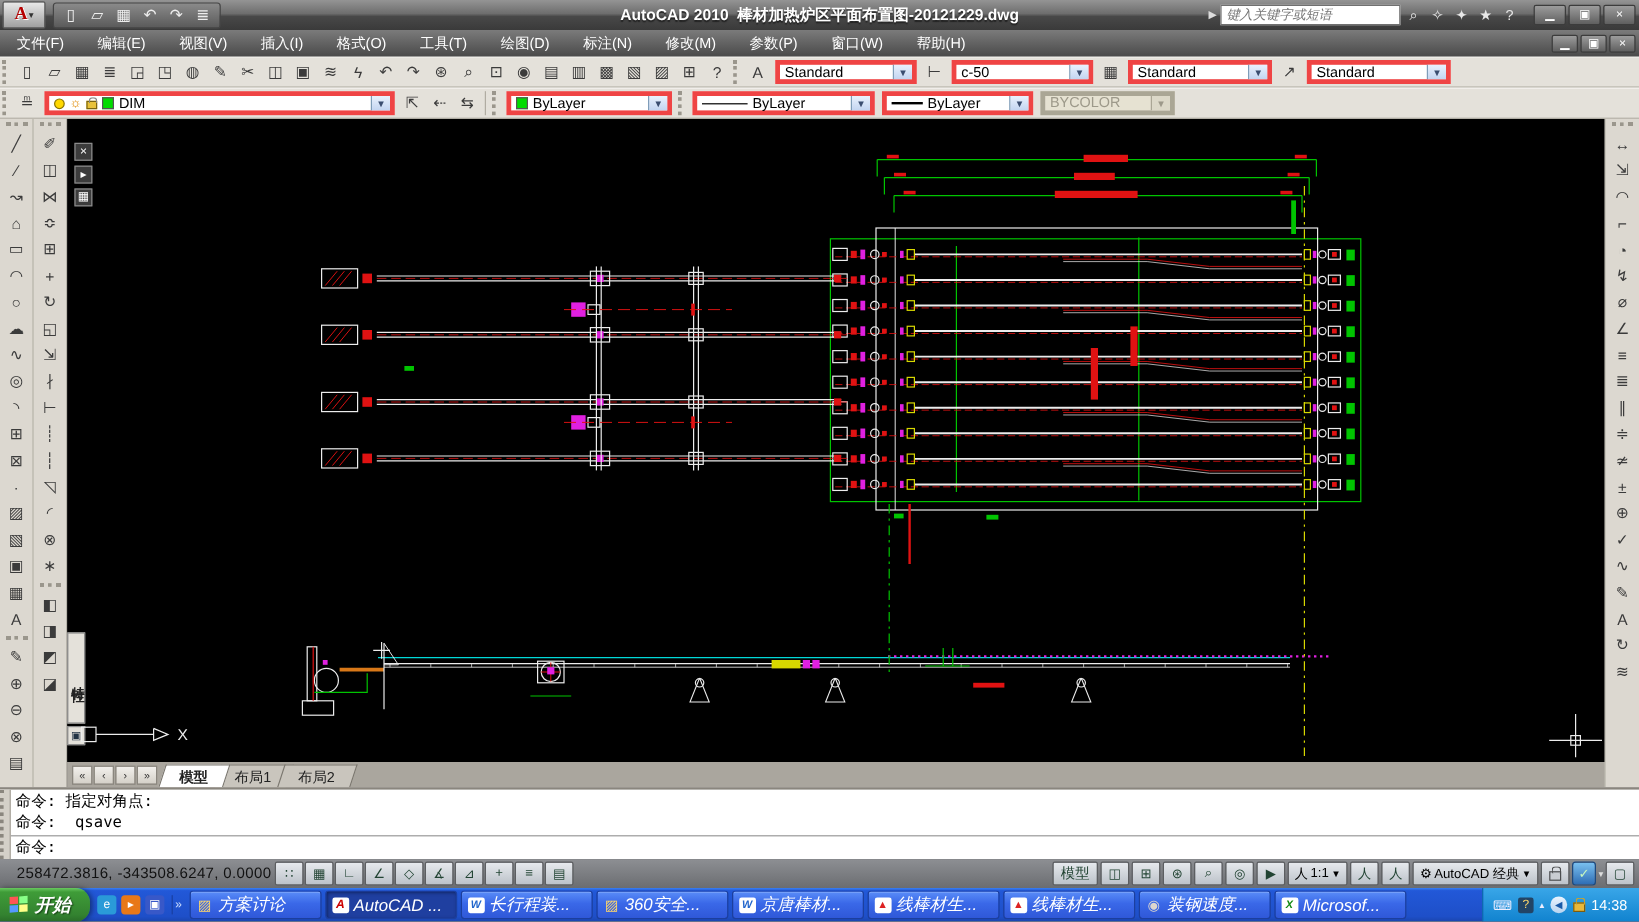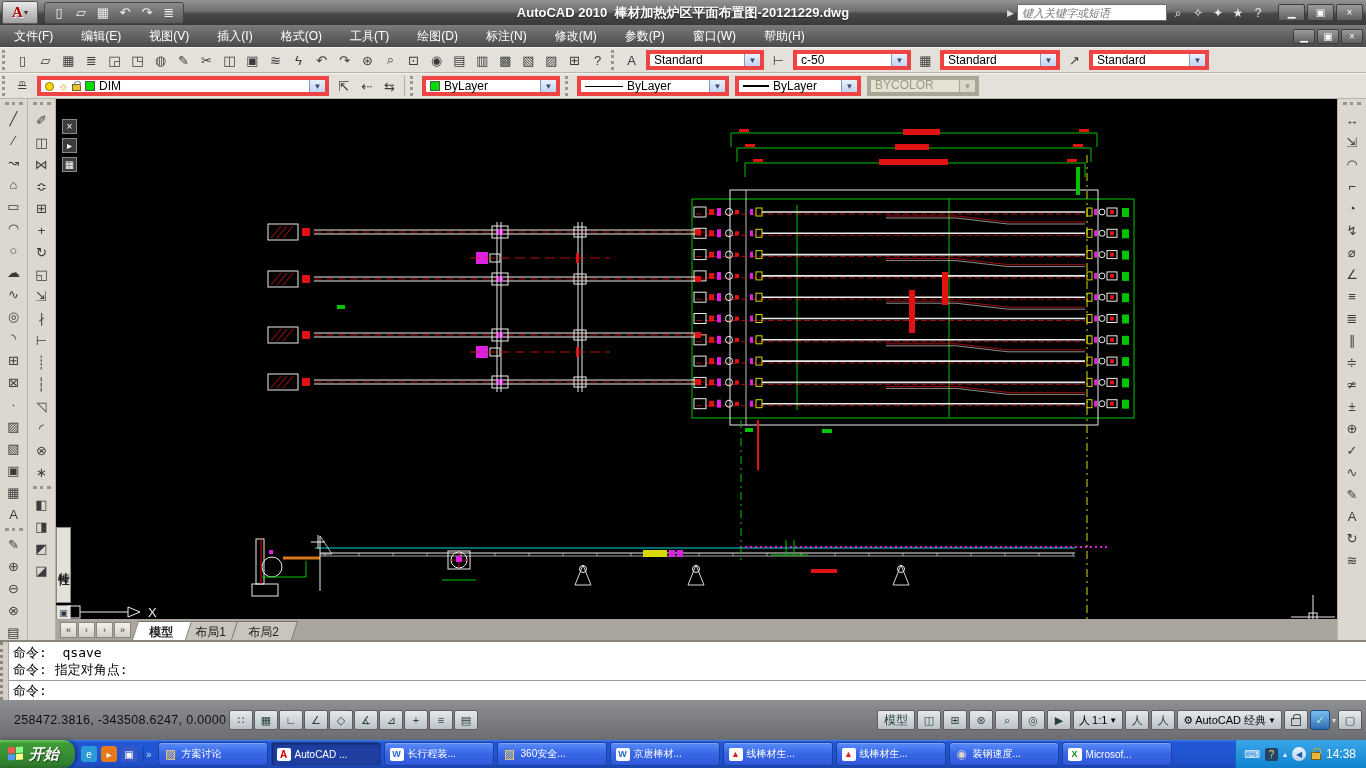--- a/index.html
+++ b/index.html
@@ -74,21 +74,21 @@
 
   
   .cmdwin { height:60px; background:#fff; border-top:2px solid #8a867e; display:flex; }
   .cmd-grip { width:9px; background:#d4d0c8; border-right:1px solid #a8a49c; border-left:3px dotted #8a867e; }
   .cmd-body { flex:1; display:flex; flex-direction:column; font-family:"DejaVu Sans Mono","Liberation Mono",monospace; font-size:13px; color:#000; }
   .cmd-hist { flex:1; padding:2px 4px; border-bottom:1px solid #9a9a9a; }
   .cmd-hist div { line-height:17px; white-space:pre; }
   .cmd-prompt { height:20px; padding:2px 4px; line-height:16px; }
 
   
-  .statusbar { height:40px; background:linear-gradient(180deg,#8d8f93,#6b6d71); display:flex; align-items:center; color:#000; }
+  .statusbar { height:24px; background:linear-gradient(180deg,#8d8f93,#6b6d71); display:flex; align-items:center; color:#000; }
   .coords { width:225px; padding-left:14px; font-size:12.5px; color:#111; letter-spacing:0.3px; white-space:nowrap; }
   .stgl { display:flex; gap:1px; margin-left:4px; }
   .sbtn { width:24px; height:20px; background:linear-gradient(180deg,#e6e9ed,#bcc2c9); border:1px solid #5c5e61; border-radius:2px; display:flex; align-items:center; justify-content:center; font-size:11px; color:#243; }
   .sright { margin-left:auto; display:flex; align-items:center; gap:2px; padding-right:4px; }
   .sbtn.wide { width:auto; padding:0 6px; font-size:12px; }
   .anno-scale { display:flex; align-items:center; gap:2px; background:linear-gradient(180deg,#e6e9ed,#bcc2c9); border:1px solid #5c5e61; border-radius:2px; height:20px; padding:0 5px; font-size:11px; }
   .caret { font-size:8px; }
   .locksmall { width:10px; height:8px; background:#c9cdd2; border:1px solid #4c4e50; position:relative; margin-top:4px; }
   .locksmall::before { content:""; position:absolute; left:1px; top:-5px; width:6px; height:5px; border:1px solid #4c4e50; border-bottom:none; border-radius:3px 3px 0 0; }
   .appstat { width:20px; height:20px; background:linear-gradient(180deg,#79c0f0,#2e6db4); border:1px solid #1c4a80; border-radius:3px; color:#c7f7c0; font-size:11px; display:flex; align-items:center; justify-content:center; }
@@ -96,21 +96,21 @@
   
   .taskbar { height:28px; background:linear-gradient(180deg,#3a80f2 0%,#2258d8 8%,#1e4fc8 85%,#1a45ae 100%); display:flex; align-items:center; }
   .startbtn { height:28px; padding:0 16px 0 8px; background:linear-gradient(180deg,#69c960 0%,#3f9c38 12%,#338230 80%,#2a6d28 100%); border-radius:0 12px 12px 0; display:flex; align-items:center; gap:5px; color:#fff; font-weight:bold; font-style:italic; font-size:15px; text-shadow:1px 1px 1px #1c4a1a; box-shadow:2px 0 4px rgba(0,0,0,.4); }
   .winlogo { width:16px; height:14px; display:grid; grid-template-columns:7px 7px; grid-template-rows:6px 6px; gap:1px; transform:skewY(-4deg); }
   .winlogo b:nth-child(1){background:#f55} .winlogo b:nth-child(2){background:#8f8}
   .winlogo b:nth-child(3){background:#59f} .winlogo b:nth-child(4){background:#ff8}
   .quicklaunch { display:flex; align-items:center; gap:4px; padding:0 6px; border-right:1px solid #1a3fa0; }
   .ql { width:16px; height:16px; border-radius:3px; font-size:10px; color:#fff; display:flex; align-items:center; justify-content:center; }
   .chev { color:#cfe0ff; font-size:10px; padding:0 2px; }
   .taskitems { flex:1; display:flex; gap:3px; padding:0 4px; overflow:hidden; }
-  .titem { flex:1; max-width:110px; height:24px; background:linear-gradient(180deg,#5a8df8,#3a68e8 45%,#2f58d8); border:1px solid #1c3f9e; border-radius:3px; display:flex; align-items:center; gap:4px; padding:0 5px; color:#fff; font-size:10px; white-space:nowrap; overflow:hidden; box-shadow:inset 0 1px 0 #7fa6fa; }
+  .titem { flex:1; max-width:110px; height:24px; background:linear-gradient(180deg,#5a8df8,#3a68e8 45%,#2f58d8); border:1px solid #1c3f9e; border-radius:3px; display:flex; align-items:center; gap:4px; padding:0 5px; color:#fff; font-size:14px; white-space:nowrap; overflow:hidden; box-shadow:inset 0 1px 0 #7fa6fa;font-style:italic; }
   .titem[data-active="true"] { background:#1f3fa0; box-shadow:inset 1px 1px 3px #102560; }
   .tk-ic { width:14px; height:13px; flex:none; display:flex; align-items:center; justify-content:center; font-size:10px; border-radius:2px; }
   .tk-ic[data-ic="folder"]::before { content:"▨"; color:#ffd76a; font-size:12px; }
   .tk-ic[data-ic="acad"] { background:#fff; }
   .tk-ic[data-ic="acad"]::before { content:"A"; color:#c00; font-weight:bold; font-size:10px; }
   .tk-ic[data-ic="word"] { background:#fff; }
   .tk-ic[data-ic="word"]::before { content:"W"; color:#26c; font-weight:bold; font-size:9px; }
   .tk-ic[data-ic="pdf"] { background:#fff; }
   .tk-ic[data-ic="pdf"]::before { content:"▲"; color:#d22; font-size:9px; }
   .tk-ic[data-ic="media"]::before { content:"◉"; color:#dcd6ce; font-size:12px; }
@@ -939,22 +939,22 @@
           </div>
         </div>
     </div>
   </div>
 
   <div class="cmdwin">
     <div class="cmd-grip"></div>
     <div class="cmd-body">
       <div class="cmd-hist">
 
-      <div>命令:  qsave</div>
-          <div>命令: 指定对角点:</div>
+      <div>命令: 指定对角点:</div>
+          <div>命令:  qsave</div>
         </div>
       <div class="cmd-prompt">命令:</div>
     </div>
   </div>
 
   <div class="statusbar">
     <div class="coords">258472.3816, -343508.6247, 0.0000</div>
     <div class="stgl">
 
     <span class="sbtn">

